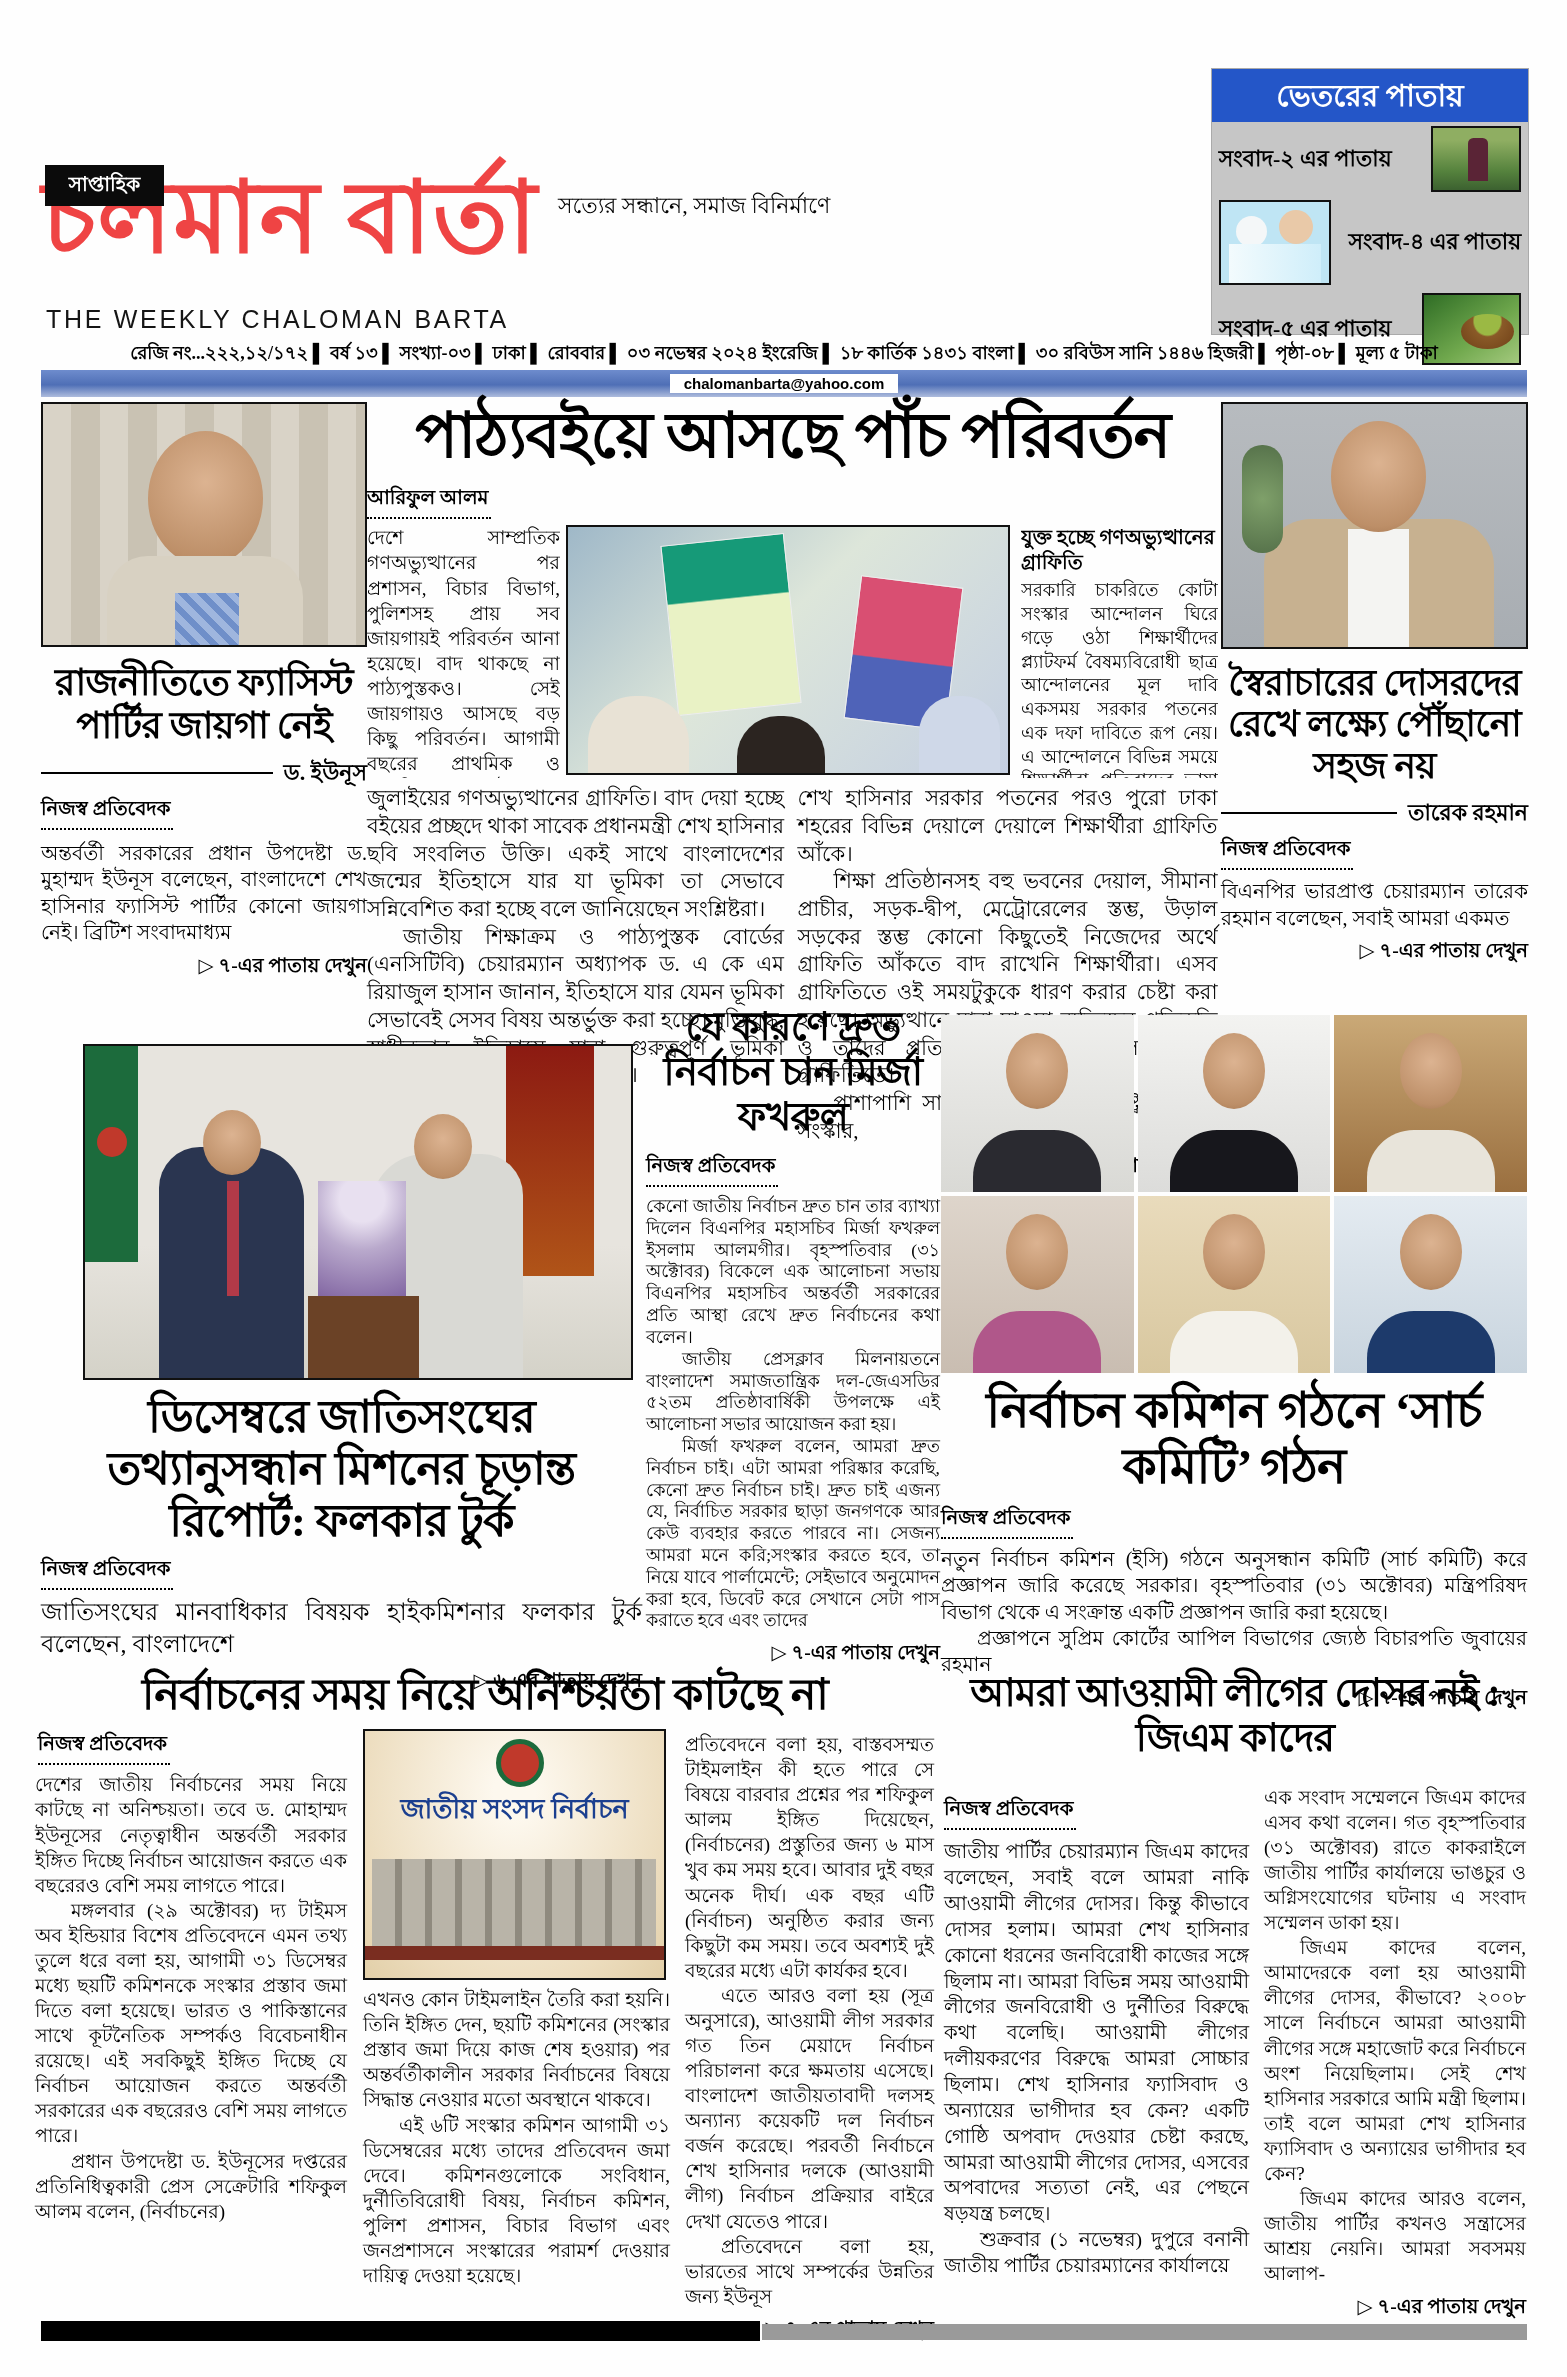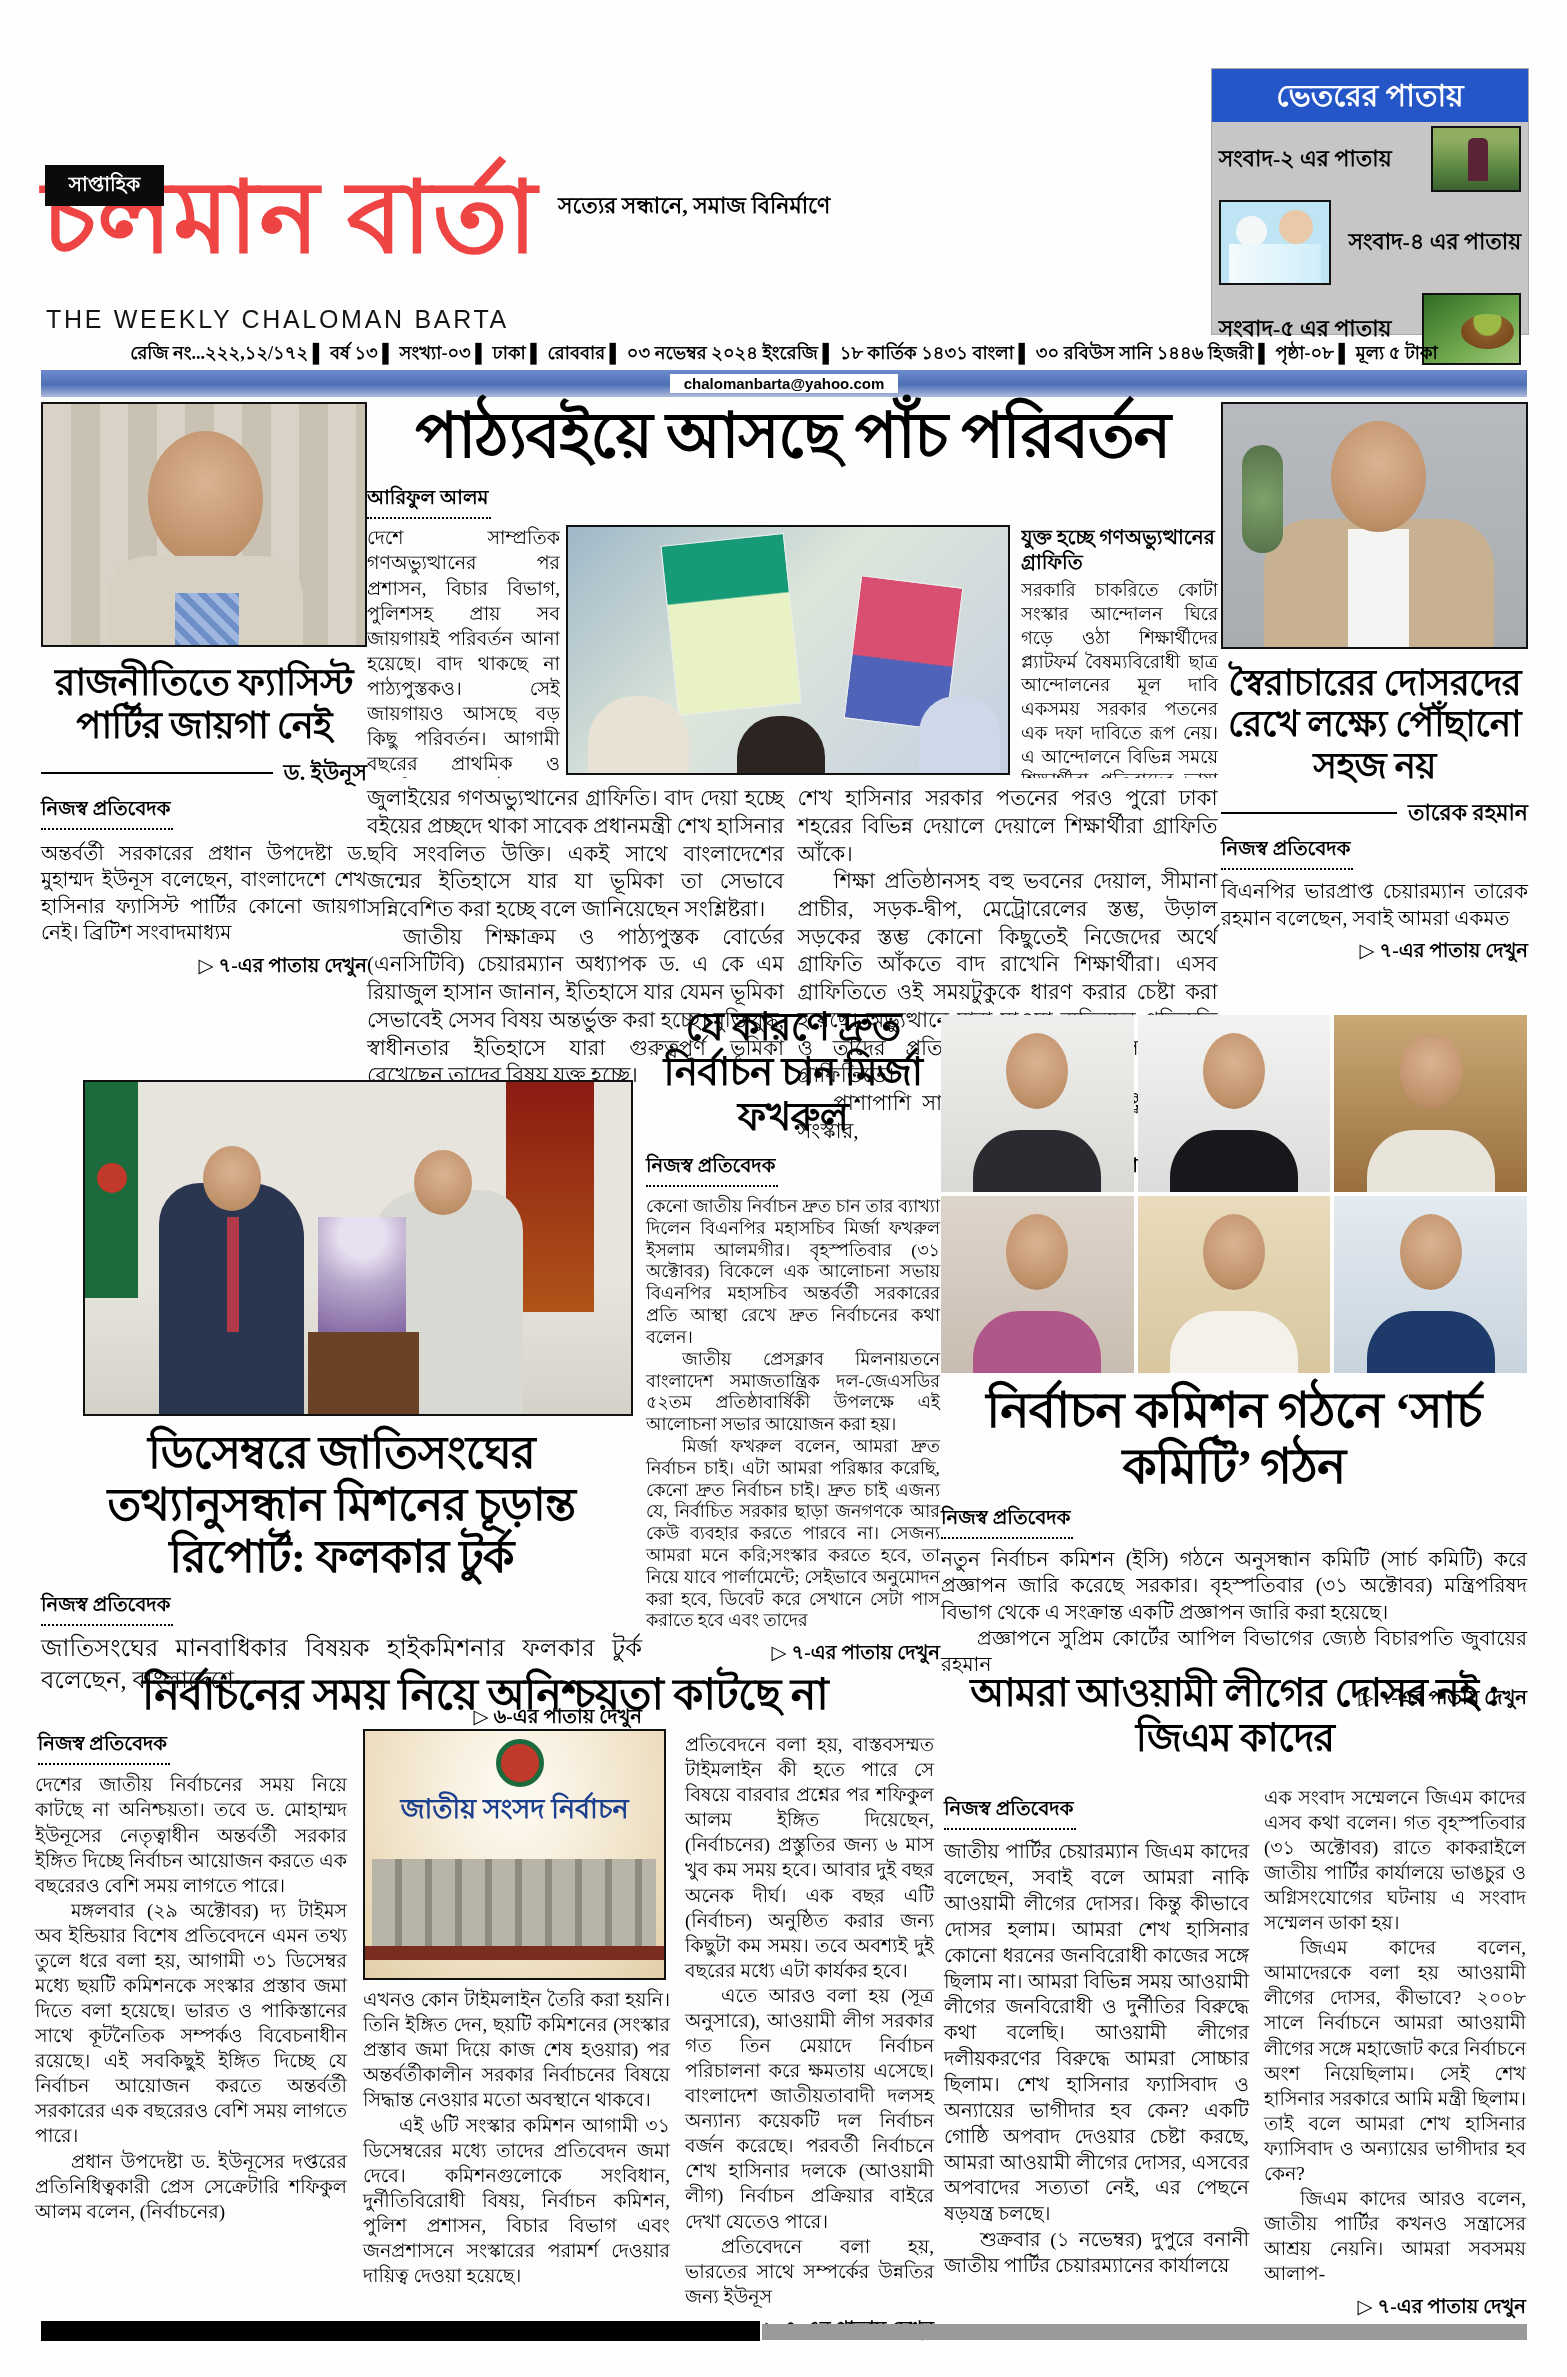--- a/index.html
+++ b/index.html
@@ -14,21 +14,21 @@
   .attr-line{flex:1;height:2.7px;background:#000;}
   .cont{text-align:right;font-weight:bold;font-size:19.6px;margin-top:5.4px;}
   .ind{text-indent:36px;}
   .face{background:radial-gradient(circle at 50% 38%,#dcb391 0%,#bd8f68 75%,#a3754f 100%);border-radius:50%;}
 
   
   .badge{background:#0b0b0b;color:#fff;display:flex;align-items:center;justify-content:center;
          font-size:20px;font-weight:bold;}
   .logo{font-size:100px;font-weight:bold;line-height:1.0;letter-spacing:1.4px;color:#ef4444;white-space:nowrap;}
   .logo-roman{font-size:25px;letter-spacing:2.7px;color:#151515;font-family:"Liberation Sans",sans-serif;}
-  .tagline{font-size:22px;font-weight:bold;white-space:nowrap;}
+  .tagline{font-size:22px;font-weight:normal;white-space:nowrap;}
   .insidebox{background:#c6c6c6;border:0.7px solid #aaa;}
   .insidebox .hd{background:#2456c8;color:#fff;font-weight:bold;font-size:30px;text-align:center;
                  height:53px;line-height:53px;}
   .irow{display:flex;align-items:center;justify-content:space-between;padding:4px 6.8px;}
   .ilabel{font-size:22px;font-weight:bold;}
   .ithumb{border:2px solid #111;flex:none;}
   .dateline{font-weight:bold;font-size:18px;text-align:center;white-space:nowrap;}
   .emailbar{background:linear-gradient(180deg,#6e8ccd,#4f6fb6 55%,#aebcdd);display:flex;align-items:center;justify-content:center;}
   .emailchip{background:#fff;padding:1.4px 13.5px;font-size:15px;font-weight:bold;font-family:"Liberation Sans",sans-serif;}
 
@@ -145,21 +145,21 @@
     <div class="head" style="font-size:36px;margin-top:13.5px;">স্বৈরাচারের দোসরদের রেখে লক্ষ্যে পৌঁছানো সহজ নয়</div>
     <div class="attr-row">
       <span class="attr-line"></span>
       <span>তারেক রহমান</span>
     </div>
     <div><span class="rep">নিজস্ব প্রতিবেদক</span></div>
     <div class="jtext" style="margin-top:8px;font-size:20px;">বিএনপির ভারপ্রাপ্ত চেয়ারম্যান তারেক রহমান বলেছেন, সবাই আমরা একমত</div>
     <div class="cont">▷ ৭-এর পাতায় দেখুন</div>
   </div>
 
-  <div class="abs" style="left:41px;top:1080px;width:601px;">
+  <div class="abs" style="left:41px;top:1044px;width:601px;">
     <div class="photo" style="margin-left:42px;width:550px;height:336px;background:linear-gradient(180deg,#e7e4de 60%,#d4d2c8);">
       <div class="abs" style="left:0;top:0;width:53px;height:216px;background:#1c6b3c;">
         <div class="abs" style="left:12px;top:81px;width:30px;height:30px;background:#c0392b;border-radius:50%;"></div>
       </div>
       <div class="abs" style="right:37px;top:0;width:88px;height:230px;background:linear-gradient(180deg,#8c1a12,#b05418);"></div>
       <div class="abs" style="left:74px;top:101px;width:145px;height:234px;background:#2a3550;border-radius:41px 54px 0 0;"></div>
       <div class="abs face" style="left:118px;top:64px;width:58px;height:65px;"></div>
       <div class="abs" style="left:142px;top:135px;width:12px;height:115px;background:#b23a48;"></div>
       <div class="abs" style="right:108px;top:108px;width:152px;height:228px;background:#d9d9d4;border-radius:54px 41px 0 0;"></div>
       <div class="abs face" style="right:159px;top:68px;width:58px;height:65px;"></div>

